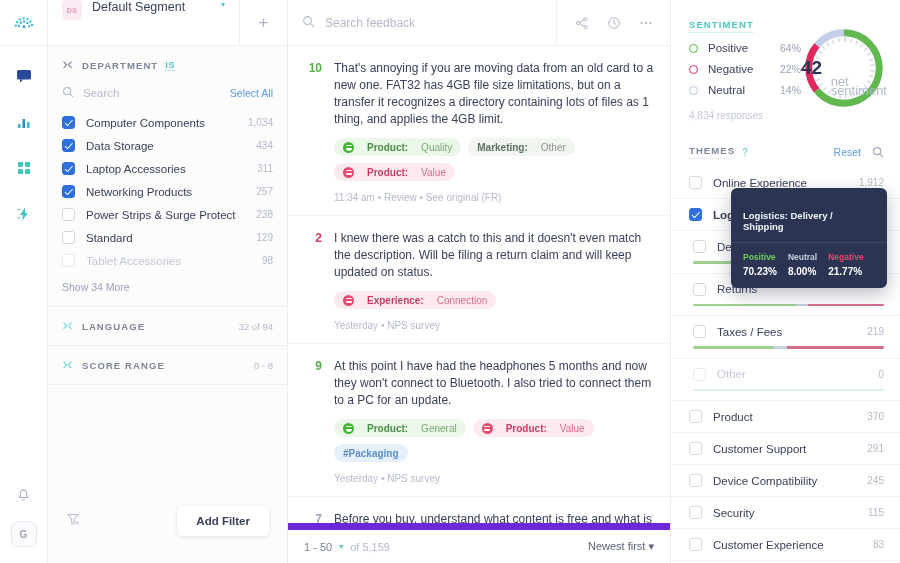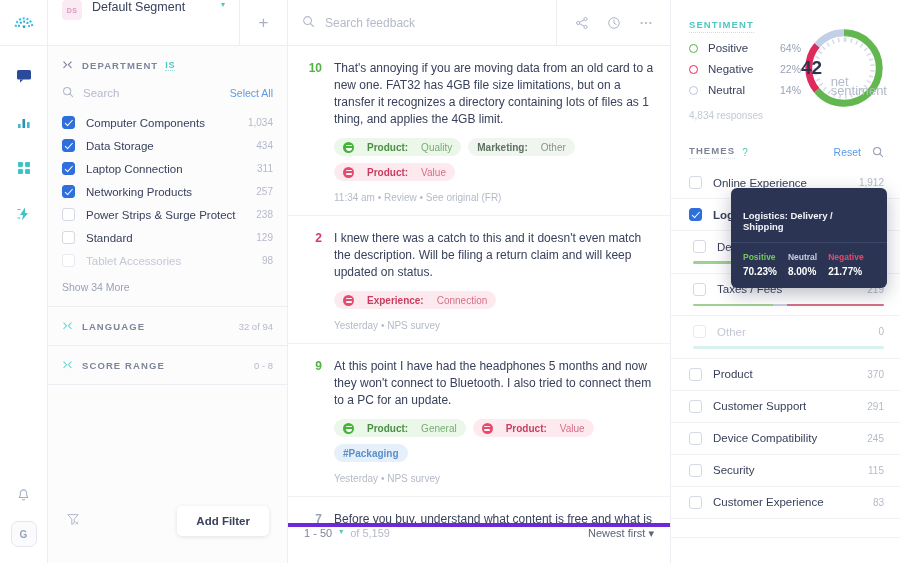--- a/index.html
+++ b/index.html
@@ -184,22 +184,22 @@
   }
   .emoji.g::before { top: 6.5px; border-radius: 0 0 3px 3px; height: 2.5px; }
   .emoji::after {
     content: ""; position: absolute; left: 2.5px; top: 3px;
     width: 6px; height: 1.6px; background: #fff; border-radius: 1px;
     opacity: .9;
   }
   .fb-meta { margin-top: 11px; font-size: 10px; color: #b4bac9; }
 
   .center-foot {
-    height: 40px; border-top: 4px solid #6d28d9;
-    display: flex; align-items: flex-start; padding: 0 16px;
+    height: 40px; border-top: 7px solid #6d28d9;
+    display: flex; align-items: center; padding: 0 16px;
     font-size: 11px; color: #7d8599;
   }
   .foot-caret { color: #4ec8c3; font-size: 8px; margin: 0 7px; }
   .foot-of { color: #b4bac9; }
   .foot-sort { margin-left: auto; color: #5c6479; font-size: 11px; cursor: pointer; }
 
   
   .right {
     width: 229px; flex: 1; height: 563px;
     background: #fff; display: flex; flex-direction: column;
@@ -363,21 +363,21 @@
             <span class="dept-label">Computer Components</span>
             <span class="dept-count">1,034</span>
           </div>
           <div class="dept-row">
             <span class="cb on"></span>
             <span class="dept-label">Data Storage</span>
             <span class="dept-count">434</span>
           </div>
           <div class="dept-row">
             <span class="cb on"></span>
-            <span class="dept-label">Laptop Connection</span>
+            <span class="dept-label">Laptop Accessories</span>
             <span class="dept-count">311</span>
           </div>
           <div class="dept-row">
             <span class="cb on"></span>
             <span class="dept-label">Networking Products</span>
             <span class="dept-count">257</span>
           </div>
           <div class="dept-row">
             <span class="cb"></span>
             <span class="dept-label">Power Strips &amp; Surge Protect</span>
@@ -618,20 +618,32 @@
           </div>
           <div class="sbar">
             <div class="p" style="width:70%"></div>
             <div class="n" style="width:8%"></div>
             <div class="g" style="width:22%"></div>
           </div>
         </div>
         <div class="th-row th-sub">
           <div class="th-main">
             <span class="cb"></span>
+            <span class="th-label">Returns</span>
+            <span class="th-count"></span>
+          </div>
+          <div class="sbar">
+            <div class="p" style="width:54%"></div>
+            <div class="n" style="width:6%"></div>
+            <div class="g" style="width:40%"></div>
+          </div>
+        </div>
+        <div class="th-row th-sub">
+          <div class="th-main">
+            <span class="cb"></span>
             <span class="th-label">Taxes / Fees</span>
             <span class="th-count">219</span>
           </div>
           <div class="sbar">
             <div class="p" style="width:42%"></div>
             <div class="n" style="width:7%"></div>
             <div class="g" style="width:51%"></div>
           </div>
         </div>
         <div class="th-row th-sub">

